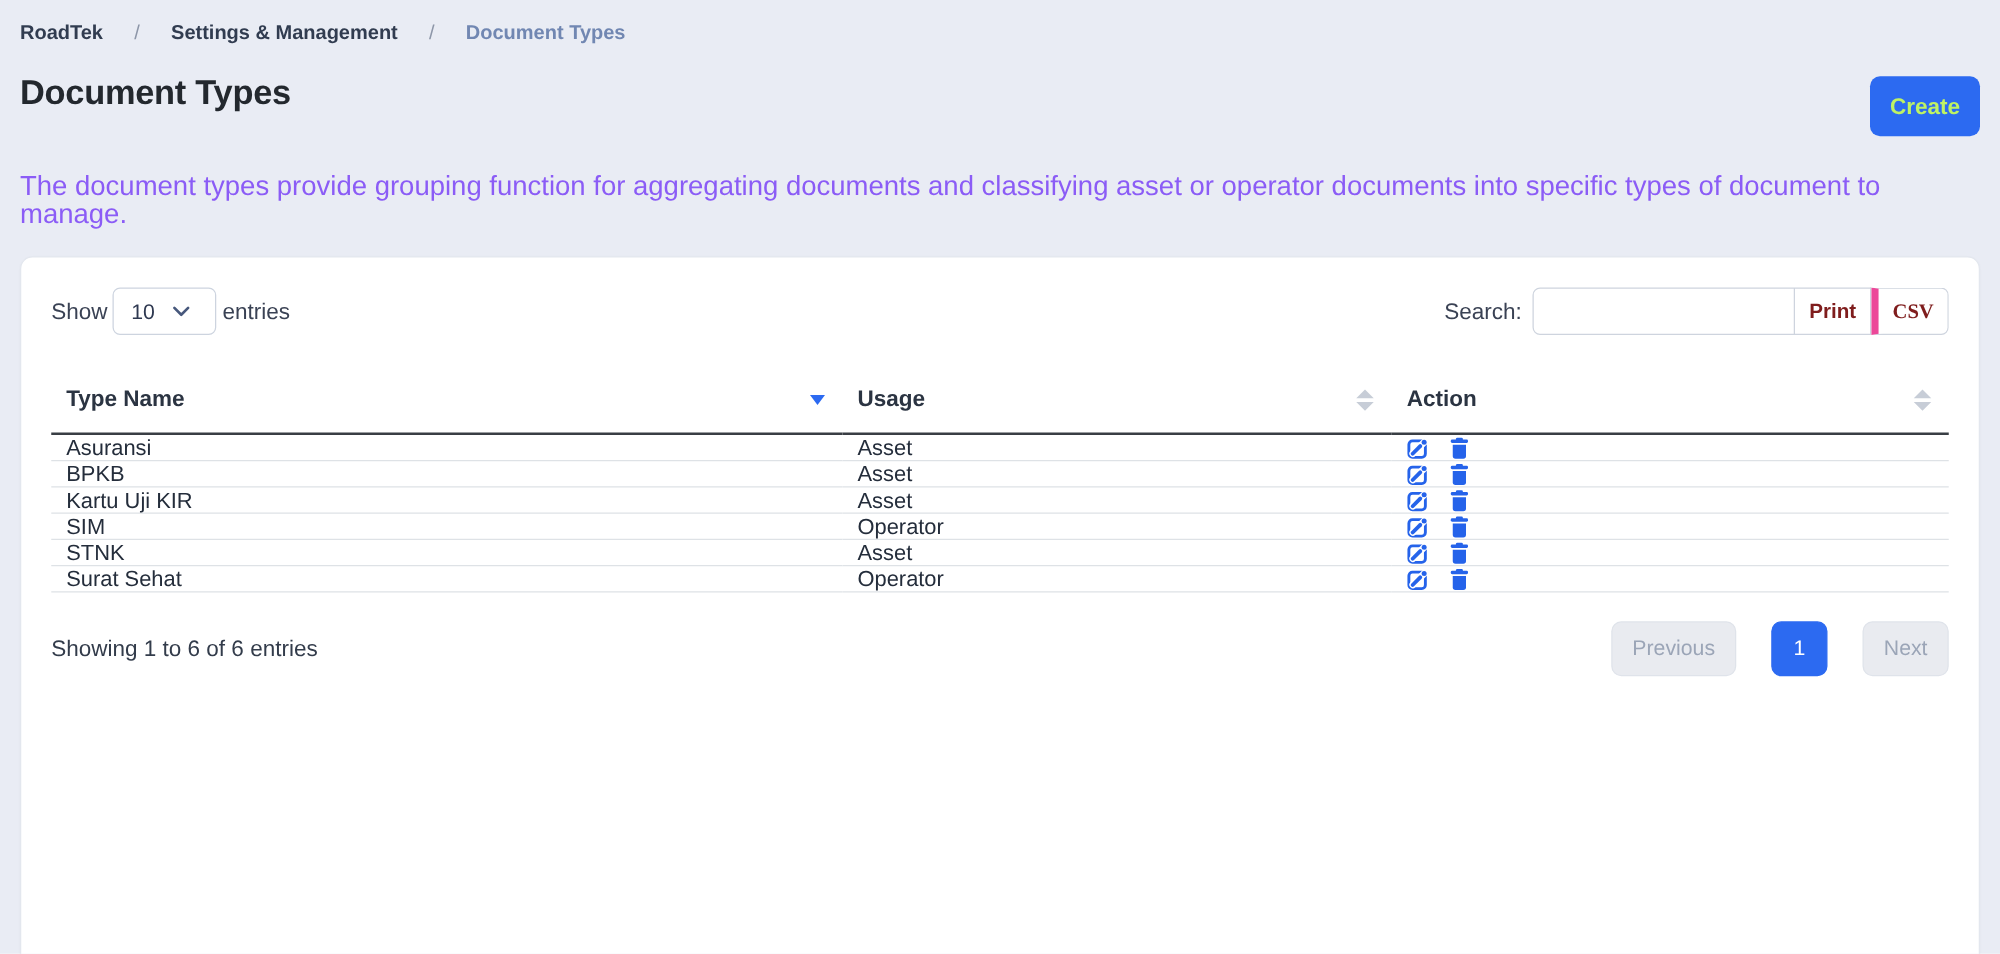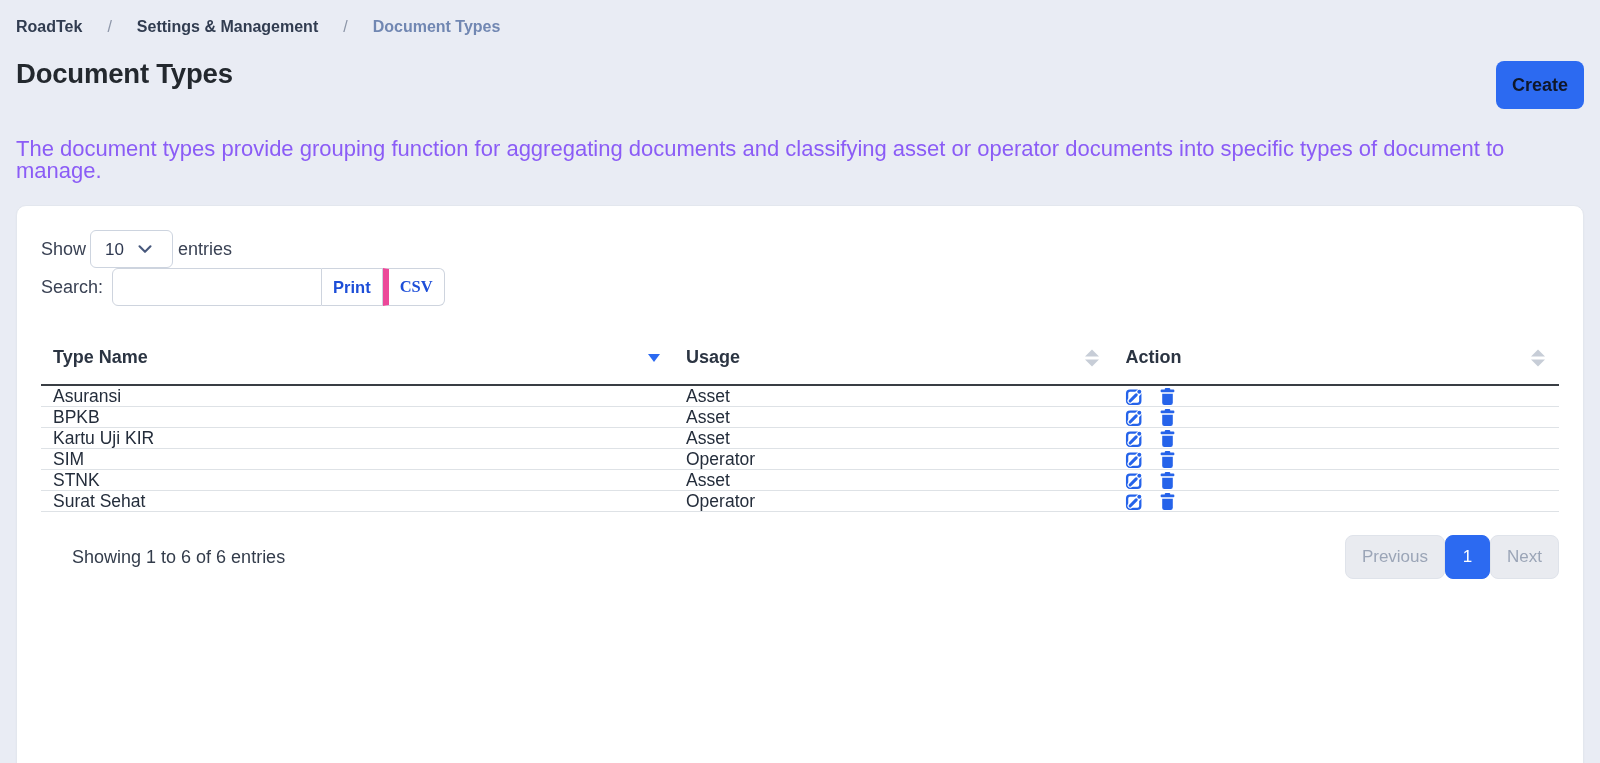--- a/index.html
+++ b/index.html
@@ -42,21 +42,21 @@
     letter-spacing: -0.2px;
     color: #23282e;
   }
   .btn-create {
     margin-top: 3px;
     width: 88px;
     height: 48px;
     border: none;
     border-radius: 8px;
     background: #2c6af1;
-    color: #0f172a;
+    color: #bef264;
     font-family: inherit;
     font-size: 18px;
     font-weight: 600;
     cursor: pointer;
   }
   .subtitle {
     margin-top: 29px;
     font-size: 22px;
     line-height: 22px;
     color: #8b5cf6;
@@ -70,22 +70,21 @@
     border-radius: 10px;
     padding: 24px;
     height: 576px;
     box-shadow: 0 1px 2px rgba(20, 30, 60, 0.04);
   }
 
   
   .controls {
     display: flex;
     justify-content: space-between;
-    align-items: flex-start;
-    flex-direction: column;
+    align-items: center;
   }
   .show-group {
     display: flex;
     align-items: center;
     font-size: 18px;
     color: #3a4254;
   }
   .select-wrap {
     position: relative;
     margin: 0 5px 0 4px;
@@ -134,21 +133,21 @@
     background: #fff;
   }
   .btn-export {
     height: 38px;
     background: #fff;
     border: 1px solid #ced4de;
     border-left: none;
     font-family: inherit;
     font-size: 16.5px;
     font-weight: 600;
-    color: #1d4ed8;
+    color: #7f1d1d;
     cursor: pointer;
     padding: 0 11px;
   }
   .btn-print { border-radius: 0; }
   .btn-csv { border-radius: 0 6px 6px 0; border-left: 6px solid #ec4899; font-family: Liberation Serif, serif; }
 
   
   table.doc-table {
     width: 100%;
     margin-top: 25px;
@@ -213,27 +212,26 @@
     color: #2563ea;
   }
   .icon-btn svg { display: block; }
 
   
   .table-footer {
     display: flex;
     justify-content: space-between;
     align-items: center;
     margin-top: 23px;
-    margin-left: 31px;
   }
   .summary {
     font-size: 18px;
     color: #333c4b;
   }
-  .pagination { display: flex; align-items: center; gap: 0; }
+  .pagination { display: flex; align-items: center; gap: 28px; }
   .page-btn {
     height: 44px;
     border-radius: 8px;
     font-family: inherit;
     font-size: 17px;
     display: inline-flex;
     align-items: center;
     justify-content: center;
     cursor: pointer;
   }

